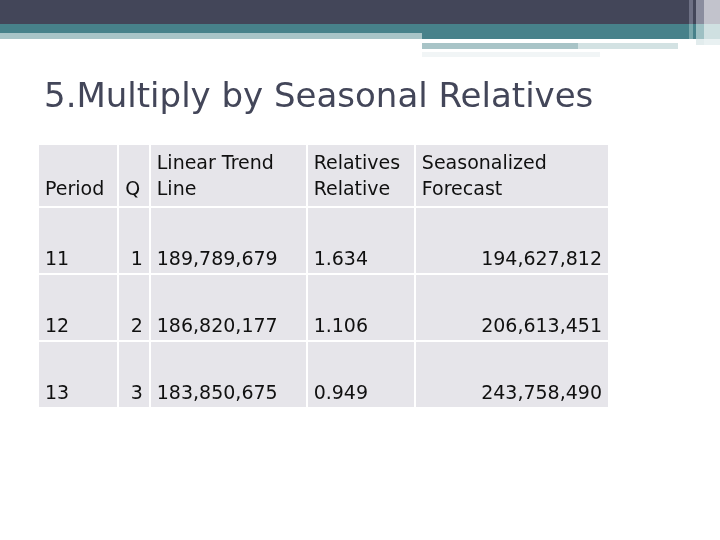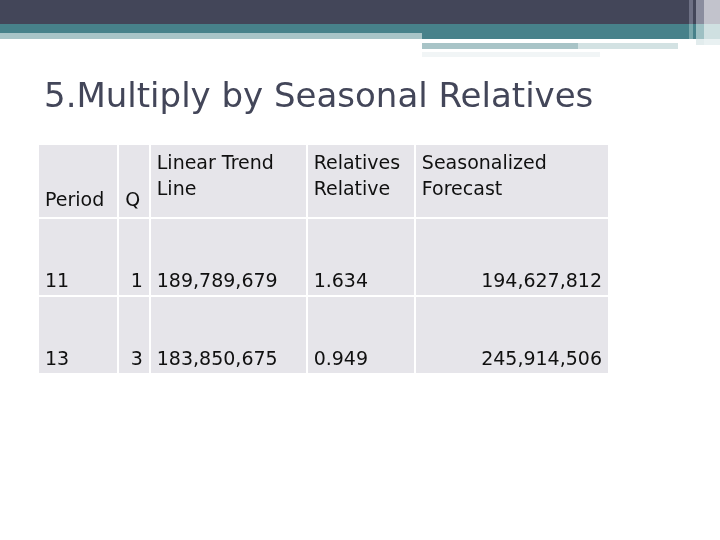--- a/index.html
+++ b/index.html
@@ -121,21 +121,21 @@
     top: 143px;
     width: 573px;
     border-collapse: separate;
     border-spacing: 2px 2px;
     font-size: 19px;
     color: #101010;
   }
   #forecast-table td,
   #forecast-table th {
     background: #e6e5ea;
-    padding: 12px 6px;
+    padding: 1px 6px;
     font-weight: normal;
     vertical-align: bottom;
   }
   #forecast-table thead th {
     height: 56px;
     text-align: left;
     line-height: 26px;
     vertical-align: top;
     padding-top: 4px;
   }
@@ -210,20 +210,27 @@
   </thead>
   <tbody>
     <tr>
       <td class="col-period">11</td>
       <td class="col-q">1</td>
       <td class="col-trend">189,789,679</td>
       <td class="col-rel">1.634</td>
       <td class="col-fcst">194,627,812</td>
     </tr>
     <tr>
+      <td class="col-period">12</td>
+      <td class="col-q">2</td>
+      <td class="col-trend">186,820,177</td>
+      <td class="col-rel">1.106</td>
+      <td class="col-fcst">206,613,451</td>
+    </tr>
+    <tr>
       <td class="col-period">13</td>
       <td class="col-q">3</td>
       <td class="col-trend">183,850,675</td>
       <td class="col-rel">0.949</td>
-      <td class="col-fcst">245,914,506</td>
+      <td class="col-fcst">243,758,490</td>
     </tr>
   </tbody>
 </table>
 
 </body></html>

